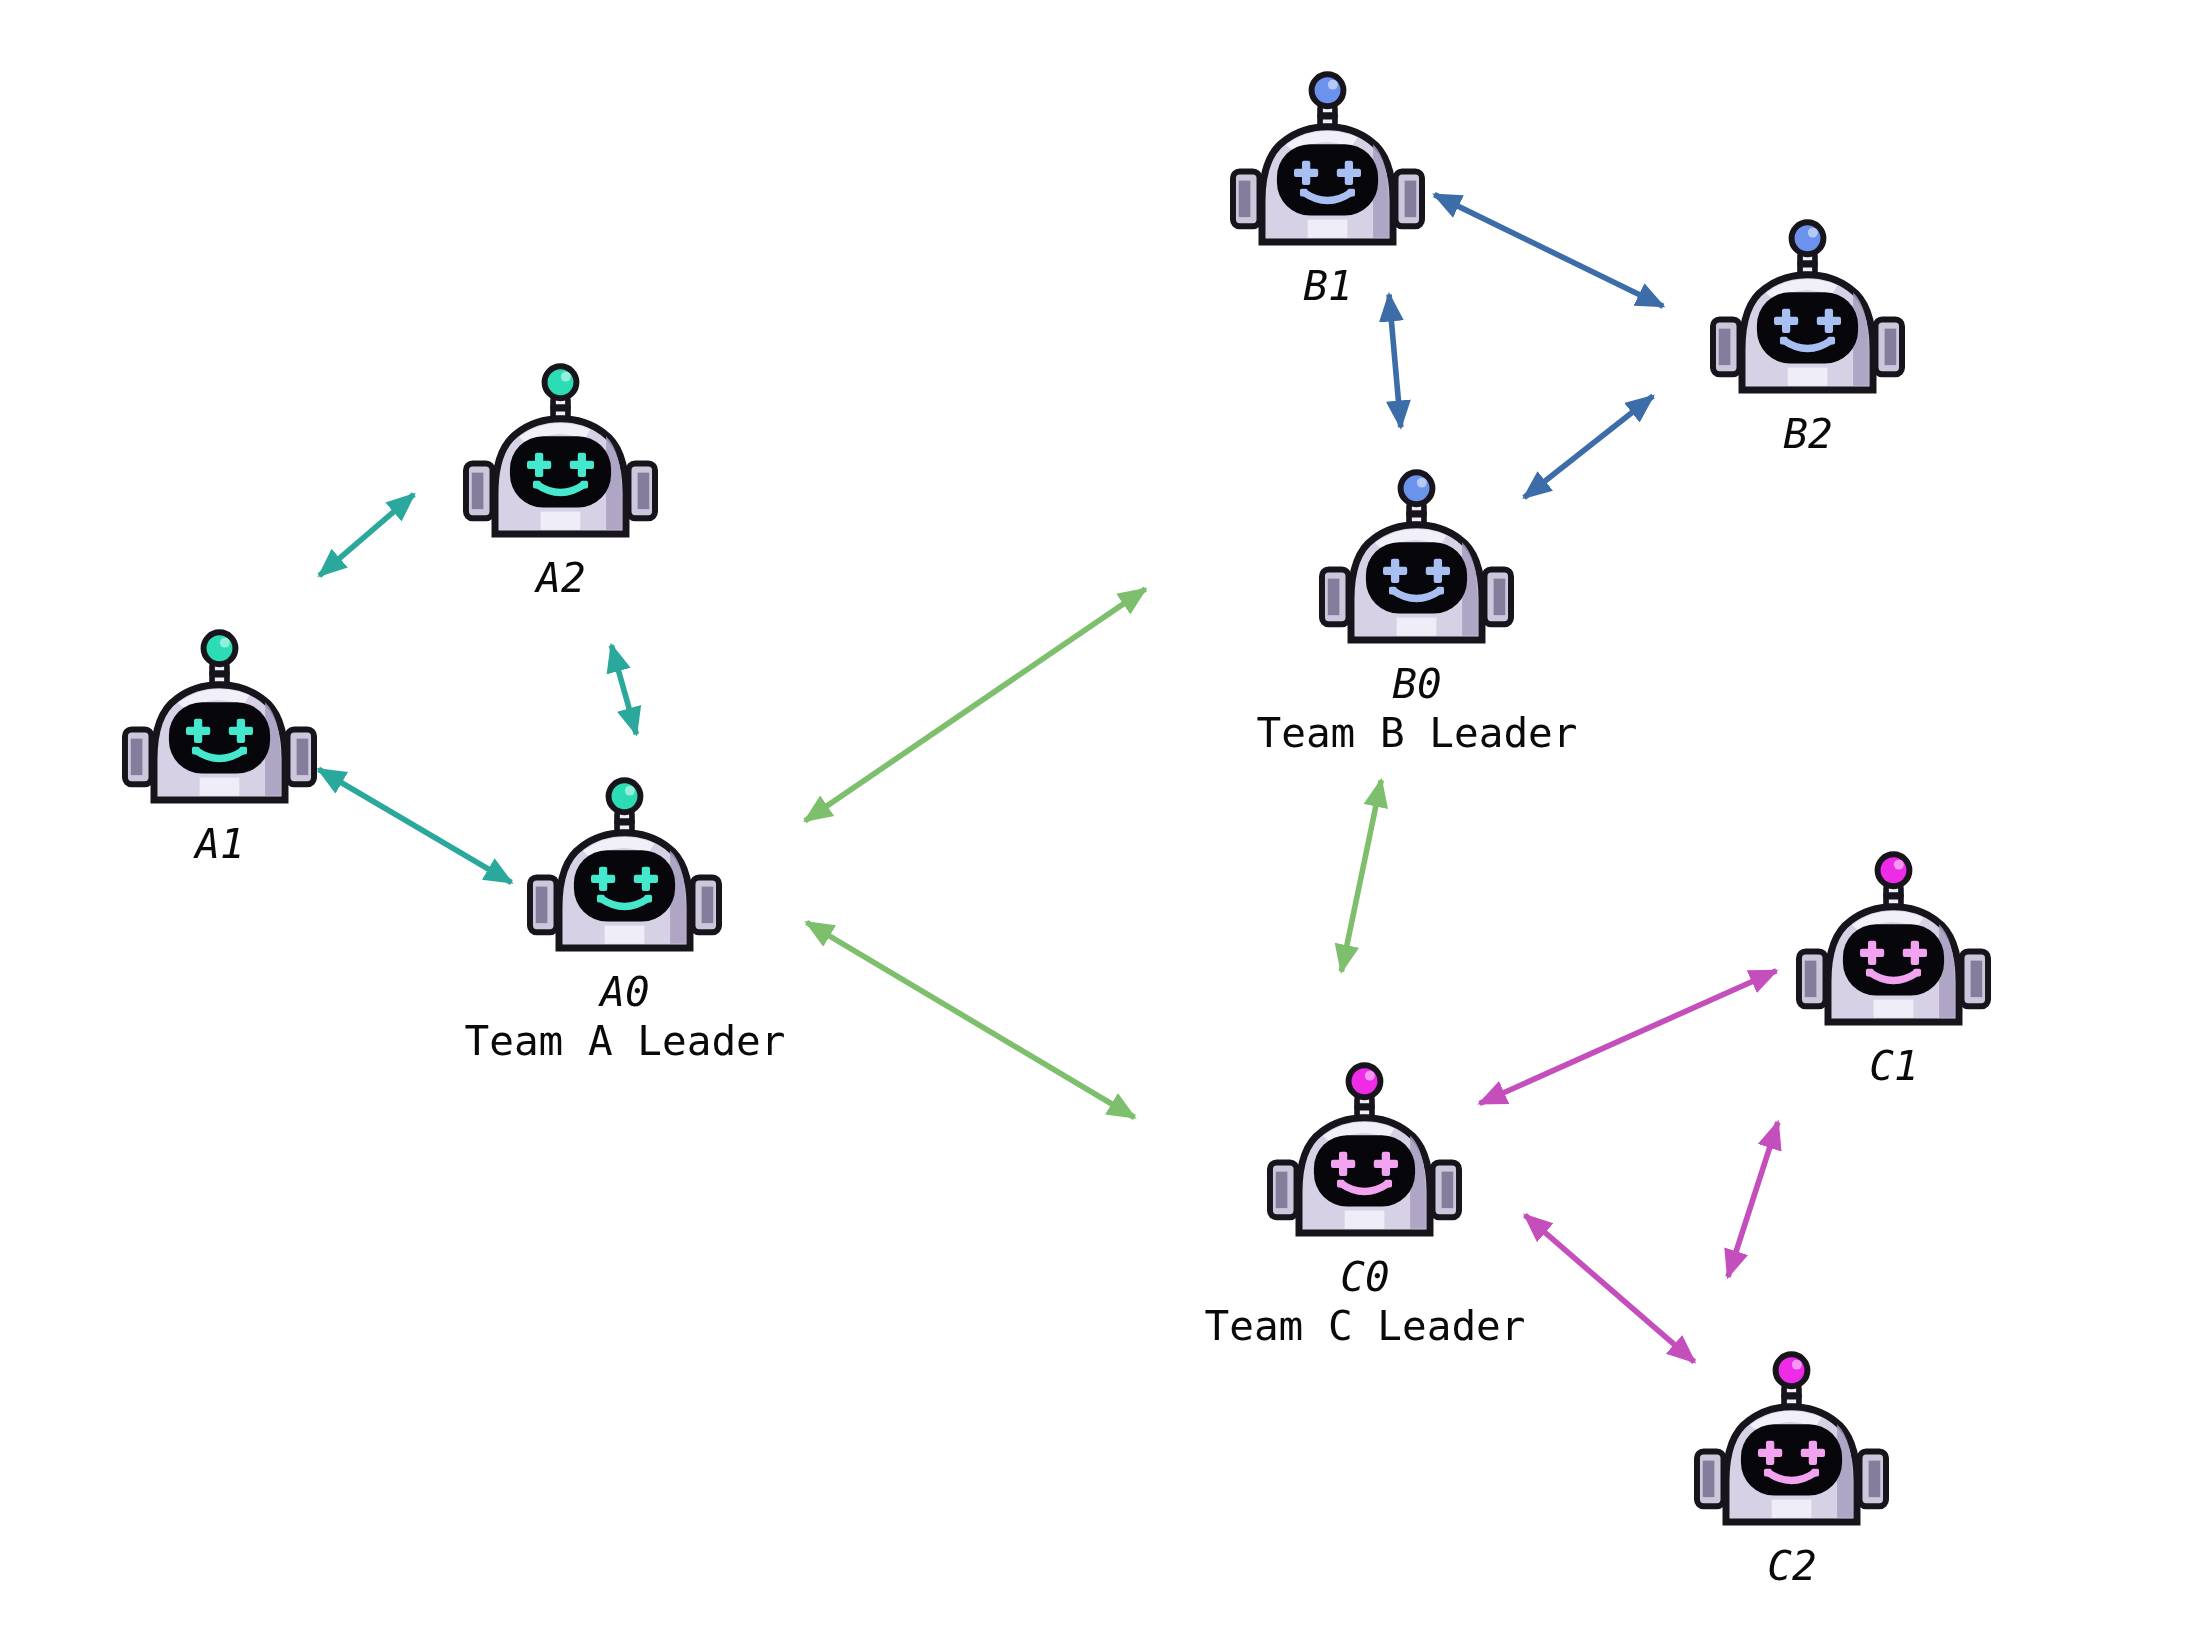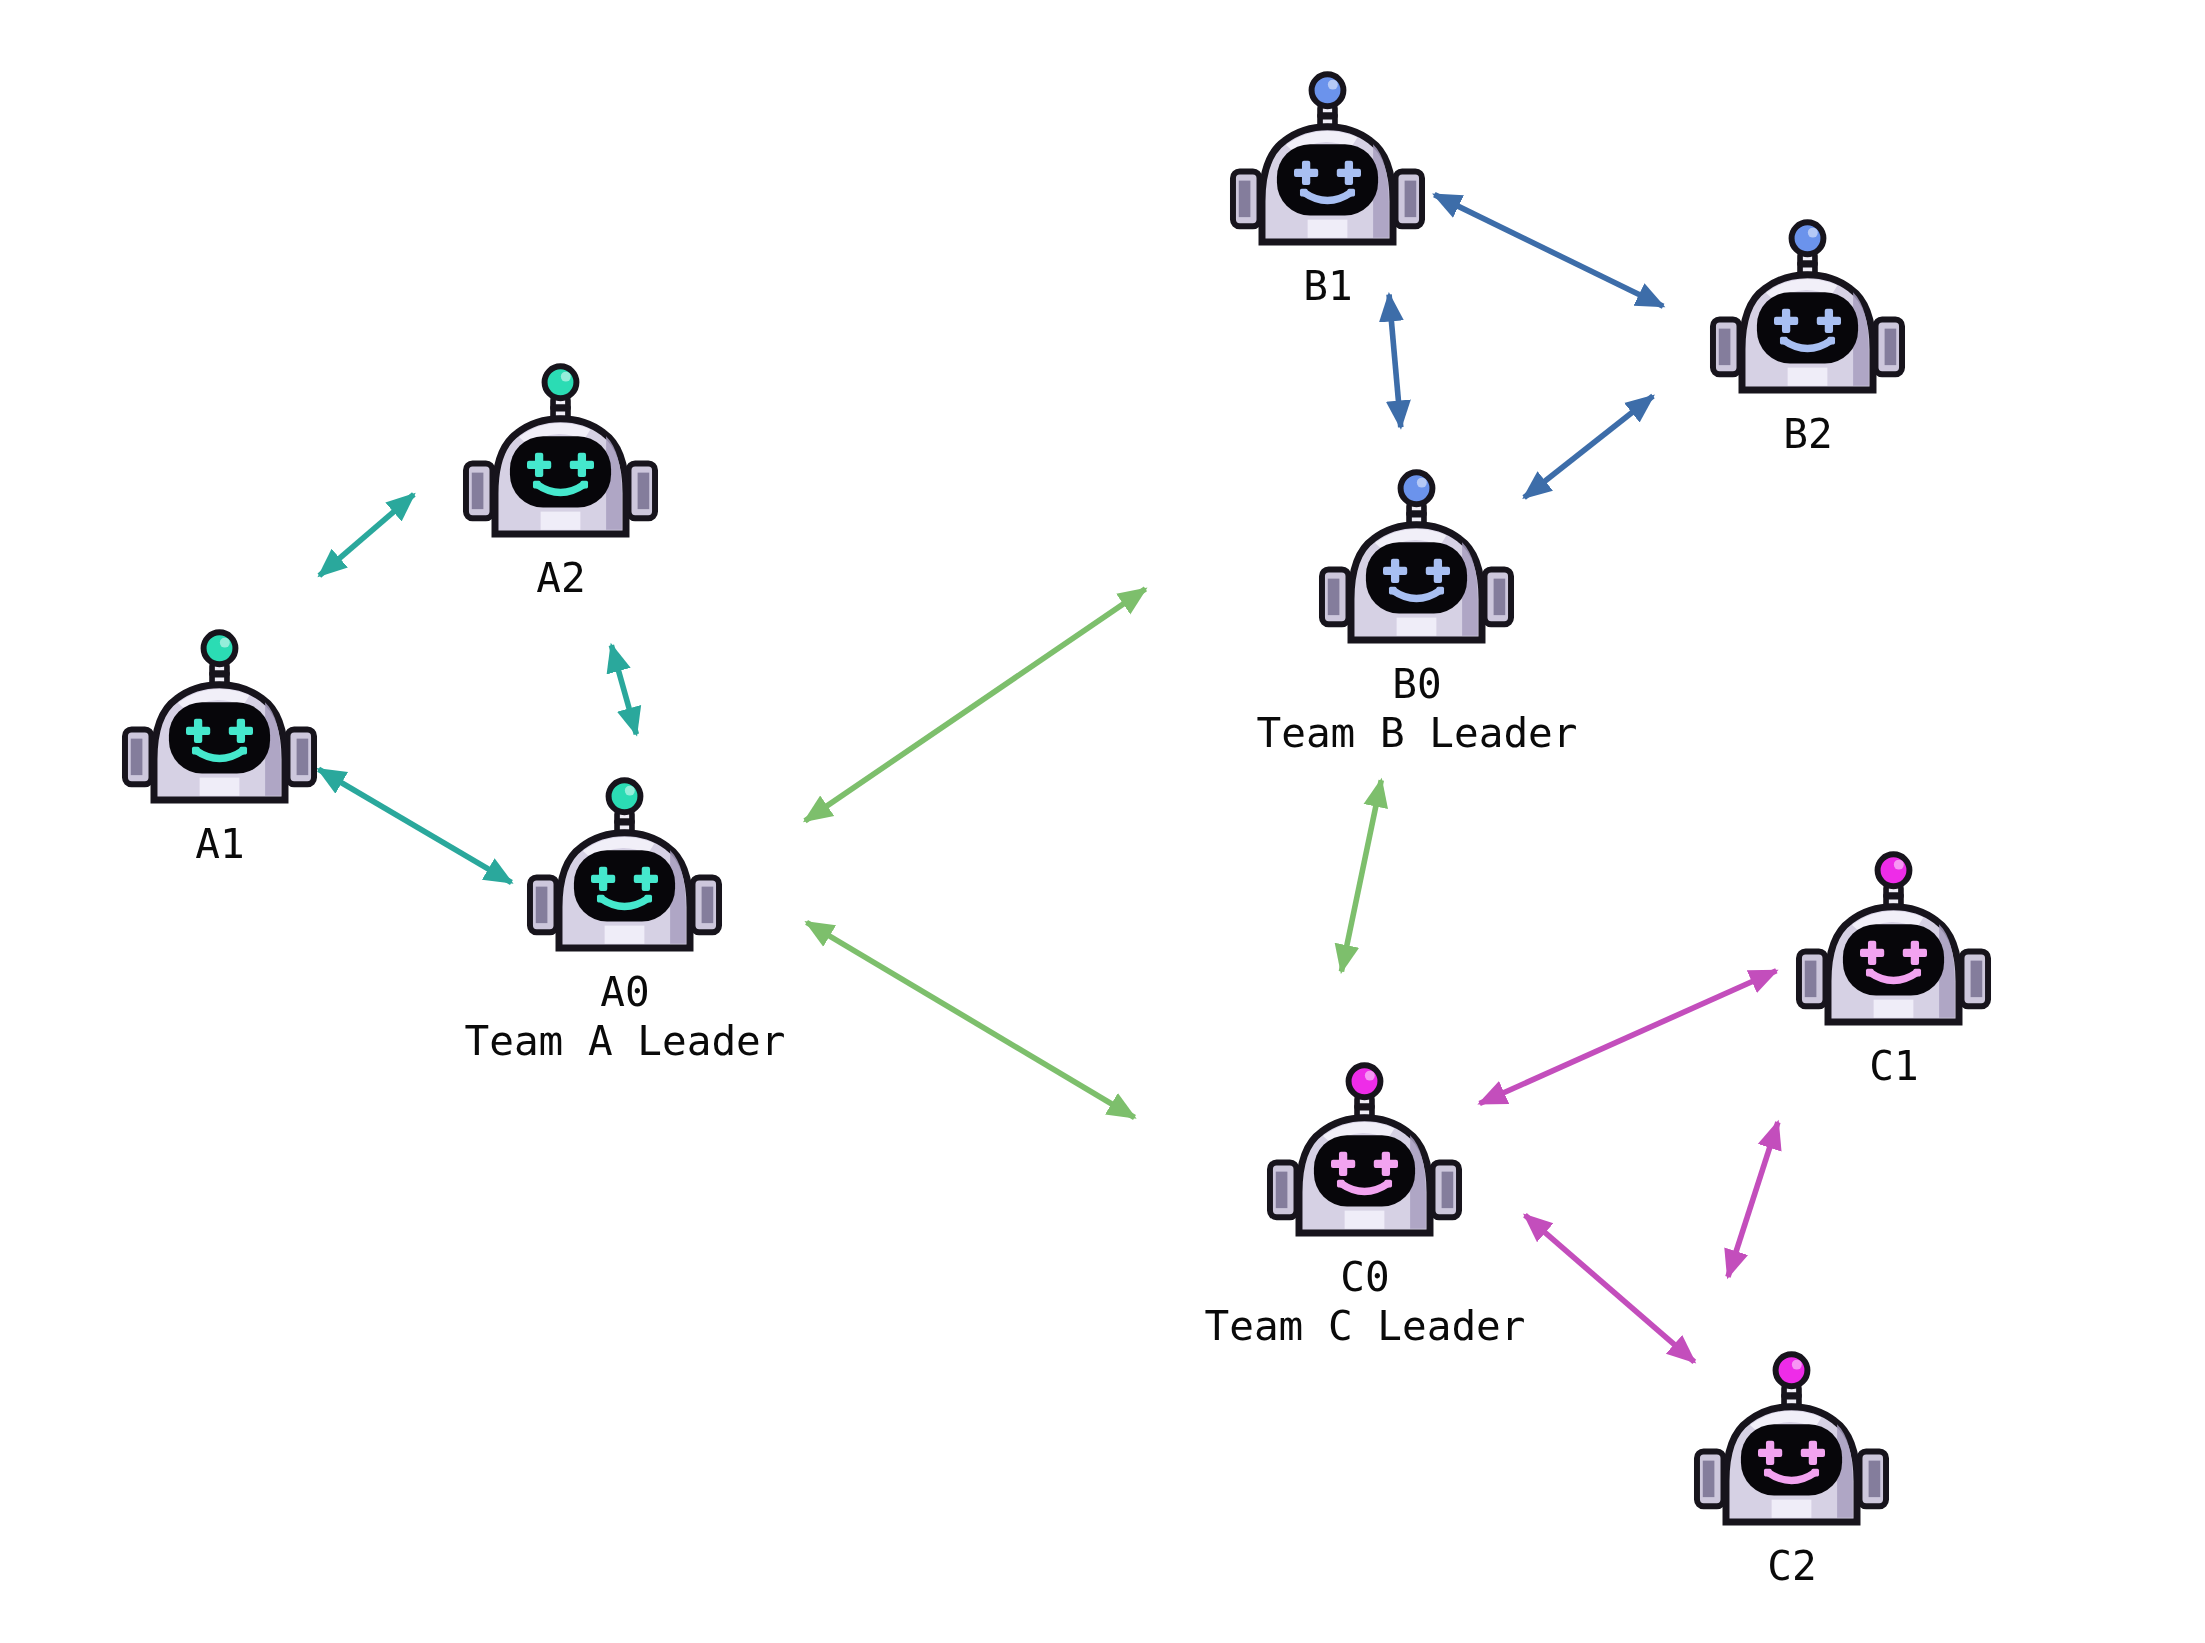--- a/index.html
+++ b/index.html
@@ -13,21 +13,21 @@
   }
   #arrows { position:absolute; left:0; top:0; }
   #agents-layer { position:absolute; left:0; top:0; width:100%; height:100%; }
   .agent { position:absolute; width:0; height:0; }
   .agent svg { position:absolute; left:-100px; top:-114px; }
   .agent-label, .agent-role {
     position:absolute; left:0; transform:translateX(-50%);
     font-size:41px; line-height:48px; color:#0a0a0a;
     white-space:nowrap; text-align:center;
   }
-  .agent-label { top:78px; }
+  .agent-label { top:78px;font-style:italic; }
   .agent-role  { top:127px; }
 </style>
 </head>
 <body>
 
 <div id="canvas" style="transform: scale(1);">
   <svg id="arrows" width="2205" height="1644" viewBox="0 0 2824 2105">
       <defs>
         <marker id="ah-A" viewBox="0 0 10 10" refX="8.6" refY="5" markerWidth="40" markerHeight="40" orient="auto-start-reverse" markerUnits="userSpaceOnUse">
           <path d="M0,1 L9.4,5 L0,9 Z" fill="#2aa89c"></path>

